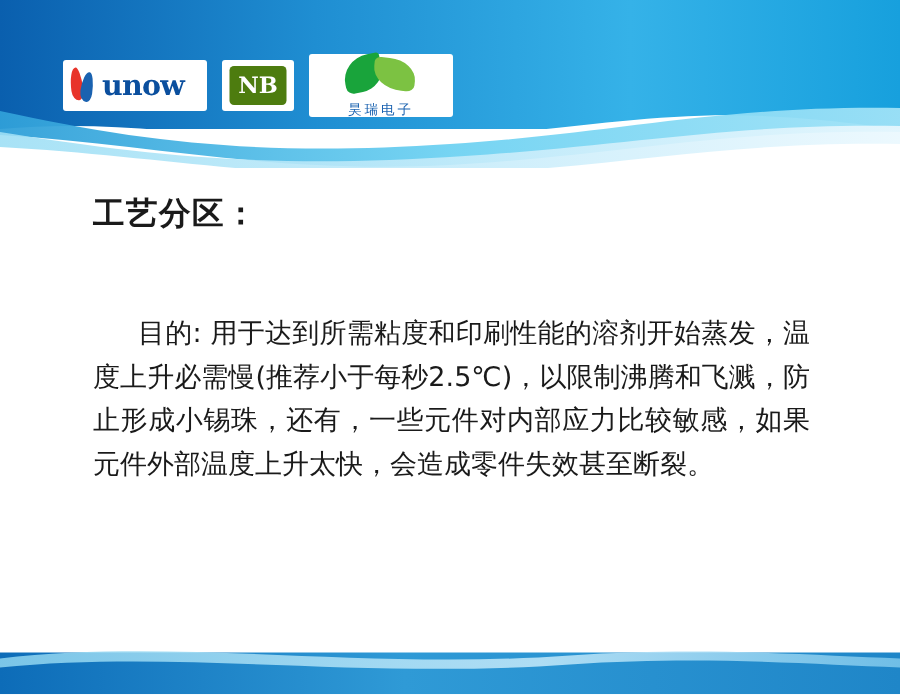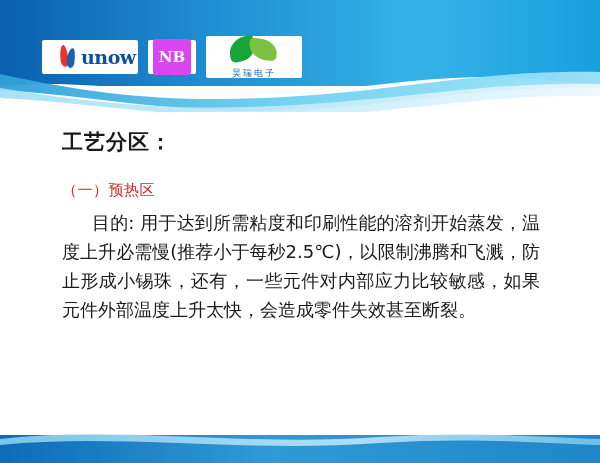--- a/index.html
+++ b/index.html
@@ -46,21 +46,21 @@
   }
   
   .logo-sunow {
     position: relative;
     width: 96px;
     height: 34px;
     background: #ffffff;
     border-radius: 2px;
     display: flex;
     align-items: center;
-    padding-left: 15px;
+    padding-left: 2px;
     box-sizing: border-box;
   }
   .logo-sunow .flame {
     width: 22px;
     height: 26px;
     margin-right: 2px;
     position: relative;
   }
   .logo-sunow .flame::before {
     content: "";
@@ -94,22 +94,22 @@
     width: 48px;
     height: 34px;
     background: #ffffff;
     border-radius: 2px;
     display: flex;
     align-items: center;
     justify-content: center;
   }
   .logo-nb .nb-mark {
     width: 38px;
-    height: 36px;
-    background: #d946ef;
+    height: 26px;
+    background: #4d7c0f;
     border-radius: 3px;
     color: #ffffff;
     font-family: "DejaVu Serif", serif;
     font-weight: bold;
     font-size: 15px;
     display: flex;
     align-items: center;
     justify-content: center;
     letter-spacing: 0px;
   }
@@ -246,21 +246,20 @@
           <span class="leaf-b"></span>
         </span>
         <span class="cn">昊瑞电子</span>
       </div>
 
     </div>
   </div>
 
   <div class="title">工艺分区：</div>
 
-  <div class="subtitle">（一）预热区</div>
 
   <div class="bodytext">目的: 用于达到所需粘度和印刷性能的溶剂开始蒸发，温度上升必需慢(推荐小于每秒2.5℃)，以限制沸腾和飞溅，防止形成小锡珠，还有，一些元件对内部应力比较敏感，如果元件外部温度上升太快，会造成零件失效甚至断裂。</div>
 
   <div class="footer">
     <svg width="600" height="50" viewBox="0 0 600 50" preserveAspectRatio="none">
       <defs>
         <linearGradient id="gradFoot" x1="0" y1="0" x2="1" y2="0">
           <stop offset="0%" stop-color="#0d6cb8"></stop>
           <stop offset="45%" stop-color="#2f9ad6"></stop>
           <stop offset="100%" stop-color="#1f86c8"></stop>

